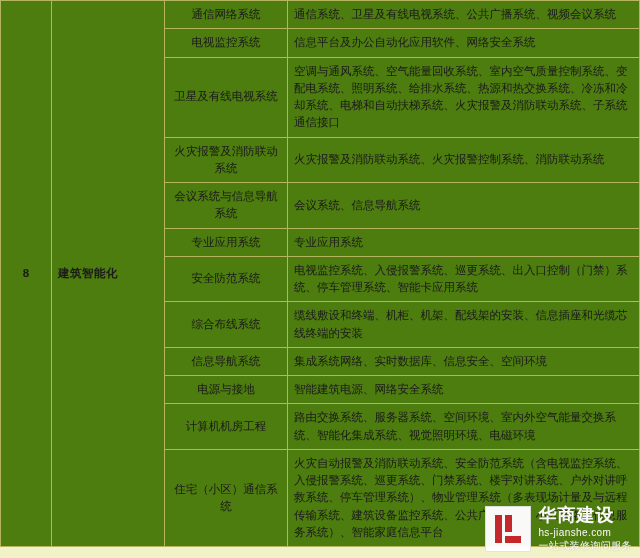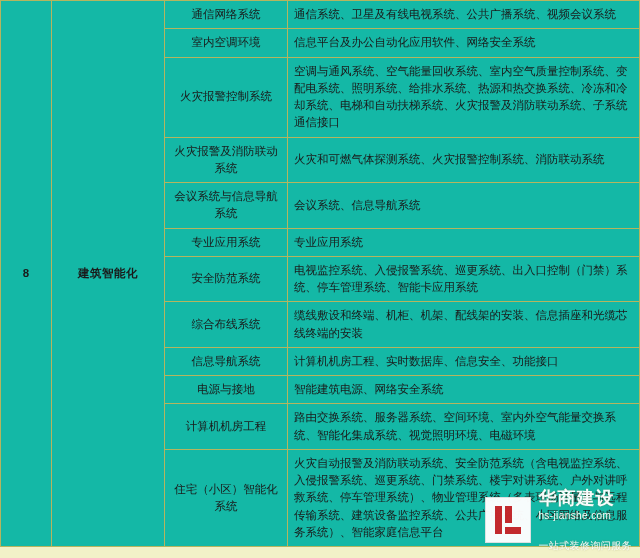--- a/index.html
+++ b/index.html
@@ -26,33 +26,33 @@
     width: 640px;
     background: #f4f3c9;
   }
   table.grid td {
     border: 1px solid #b5b55f;
     padding: 5px 6px;
     font-size: 11.5px;
     line-height: 1.5;
     color: #1a1a1a;
     vertical-align: middle;
-    background: #14b8a6;
+    background: #4d7c0f;
     word-break: break-all;
     margin-left: 48px;
   }
   td.col-num {
     width: 38px;
     text-align: center;
     font-weight: bold;
     font-size: 12px;
   }
   td.col-cat {
     width: 100px;
-    text-align: center;
+    text-align: left;
     font-weight: bold;
     font-size: 12.5px;
     letter-spacing: 0.5px;
   }
   td.col-sub {
     width: 110px;
     text-align: center;
     font-size: 11.5px;
   }
   td.col-desc {
@@ -105,78 +105,78 @@
     font-size: 10px;
     color: #ffffff;
     text-shadow: 0 0 2px rgba(120,120,60,.55);
     letter-spacing: 0.4px;
   }
   .wm-sub {
     font-size: 10px;
     color: #ffffff;
     text-shadow: 0 0 2px rgba(120,120,60,.55);
     letter-spacing: 0.4px;
-    margin-top: 18px;
+    margin-top: 1px;
   }
 </style>
 </head>
 <body>
 
 <div class="sheet">
 
   <table class="grid">
     <tbody>
       <tr>
         <td class="col-num" rowspan="12">8</td>
         <td class="col-cat" rowspan="12">建筑智能化</td>
         <td class="col-sub">通信网络系统</td>
         <td class="col-desc">通信系统、卫星及有线电视系统、公共广播系统、视频会议系统</td>
       </tr>
       <tr>
-        <td class="col-sub">室内空调环境</td>
+        <td class="col-sub">电视监控系统</td>
         <td class="col-desc">信息平台及办公自动化应用软件、网络安全系统</td>
       </tr>
       <tr>
-        <td class="col-sub">火灾报警控制系统</td>
+        <td class="col-sub">卫星及有线电视系统</td>
         <td class="col-desc">空调与通风系统、空气能量回收系统、室内空气质量控制系统、变配电系统、照明系统、给排水系统、热源和热交换系统、冷冻和冷却系统、电梯和自动扶梯系统、火灾报警及消防联动系统、子系统通信接口</td>
       </tr>
       <tr>
         <td class="col-sub">火灾报警及消防联动系统</td>
-        <td class="col-desc">火灾和可燃气体探测系统、火灾报警控制系统、消防联动系统</td>
+        <td class="col-desc">火灾报警及消防联动系统、火灾报警控制系统、消防联动系统</td>
       </tr>
       <tr>
         <td class="col-sub">会议系统与信息导航系统</td>
         <td class="col-desc">会议系统、信息导航系统</td>
       </tr>
       <tr>
         <td class="col-sub">专业应用系统</td>
         <td class="col-desc">专业应用系统</td>
       </tr>
       <tr>
         <td class="col-sub">安全防范系统</td>
         <td class="col-desc">电视监控系统、入侵报警系统、巡更系统、出入口控制（门禁）系统、停车管理系统、智能卡应用系统</td>
       </tr>
       <tr>
         <td class="col-sub">综合布线系统</td>
         <td class="col-desc">缆线敷设和终端、机柜、机架、配线架的安装、信息插座和光缆芯线终端的安装</td>
       </tr>
       <tr>
         <td class="col-sub">信息导航系统</td>
-        <td class="col-desc">计算机机房工程、实时数据库、信息安全、功能接口</td>
+        <td class="col-desc">集成系统网络、实时数据库、信息安全、空间环境</td>
       </tr>
       <tr>
         <td class="col-sub">电源与接地</td>
         <td class="col-desc">智能建筑电源、网络安全系统</td>
       </tr>
       <tr>
         <td class="col-sub">计算机机房工程</td>
         <td class="col-desc">路由交换系统、服务器系统、空间环境、室内外空气能量交换系统、智能化集成系统、视觉照明环境、电磁环境</td>
       </tr>
       <tr>
-        <td class="col-sub">住宅（小区）智能化系统</td>
+        <td class="col-sub">住宅（小区）通信系统</td>
         <td class="col-desc">火灾自动报警及消防联动系统、安全防范系统（含电视监控系统、入侵报警系统、巡更系统、门禁系统、楼宇对讲系统、户外对讲呼救系统、停车管理系统）、物业管理系统（多表现场计量及与远程传输系统、建筑设备监控系统、公共广播系统、小区网络及信息服务系统）、智能家庭信息平台</td>
       </tr>
     </tbody>
   </table>
 
   <div class="watermark">
     <div class="wm-logo">
       <span class="bar b1"></span>
       <span class="bar b2"></span>
       <span class="bar b3"></span>

